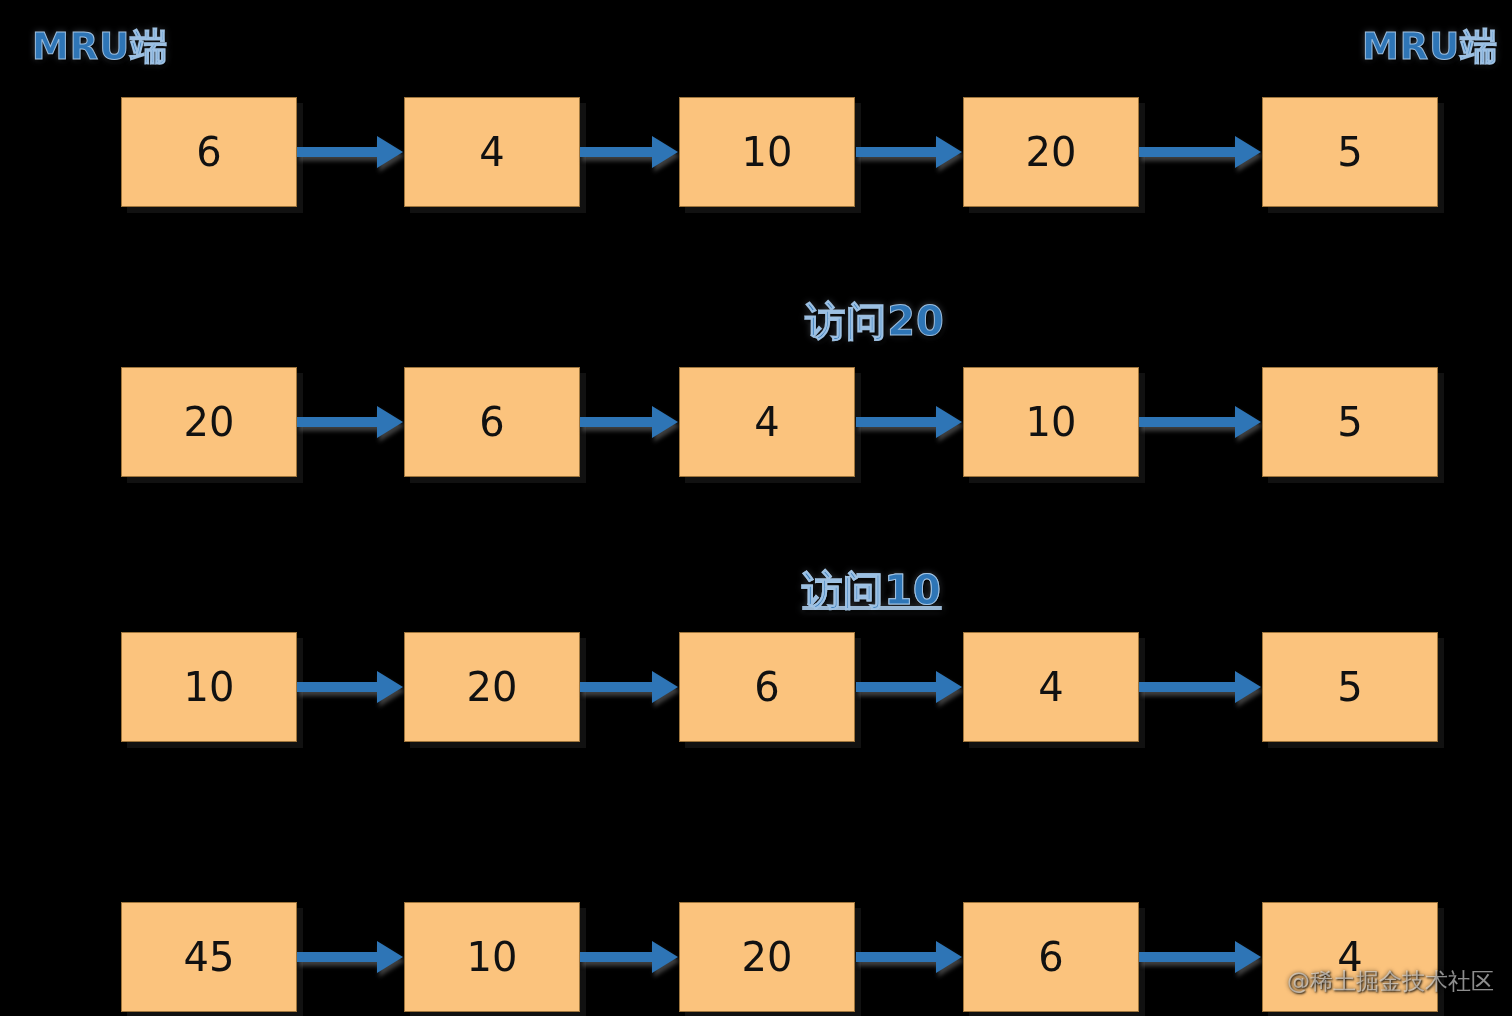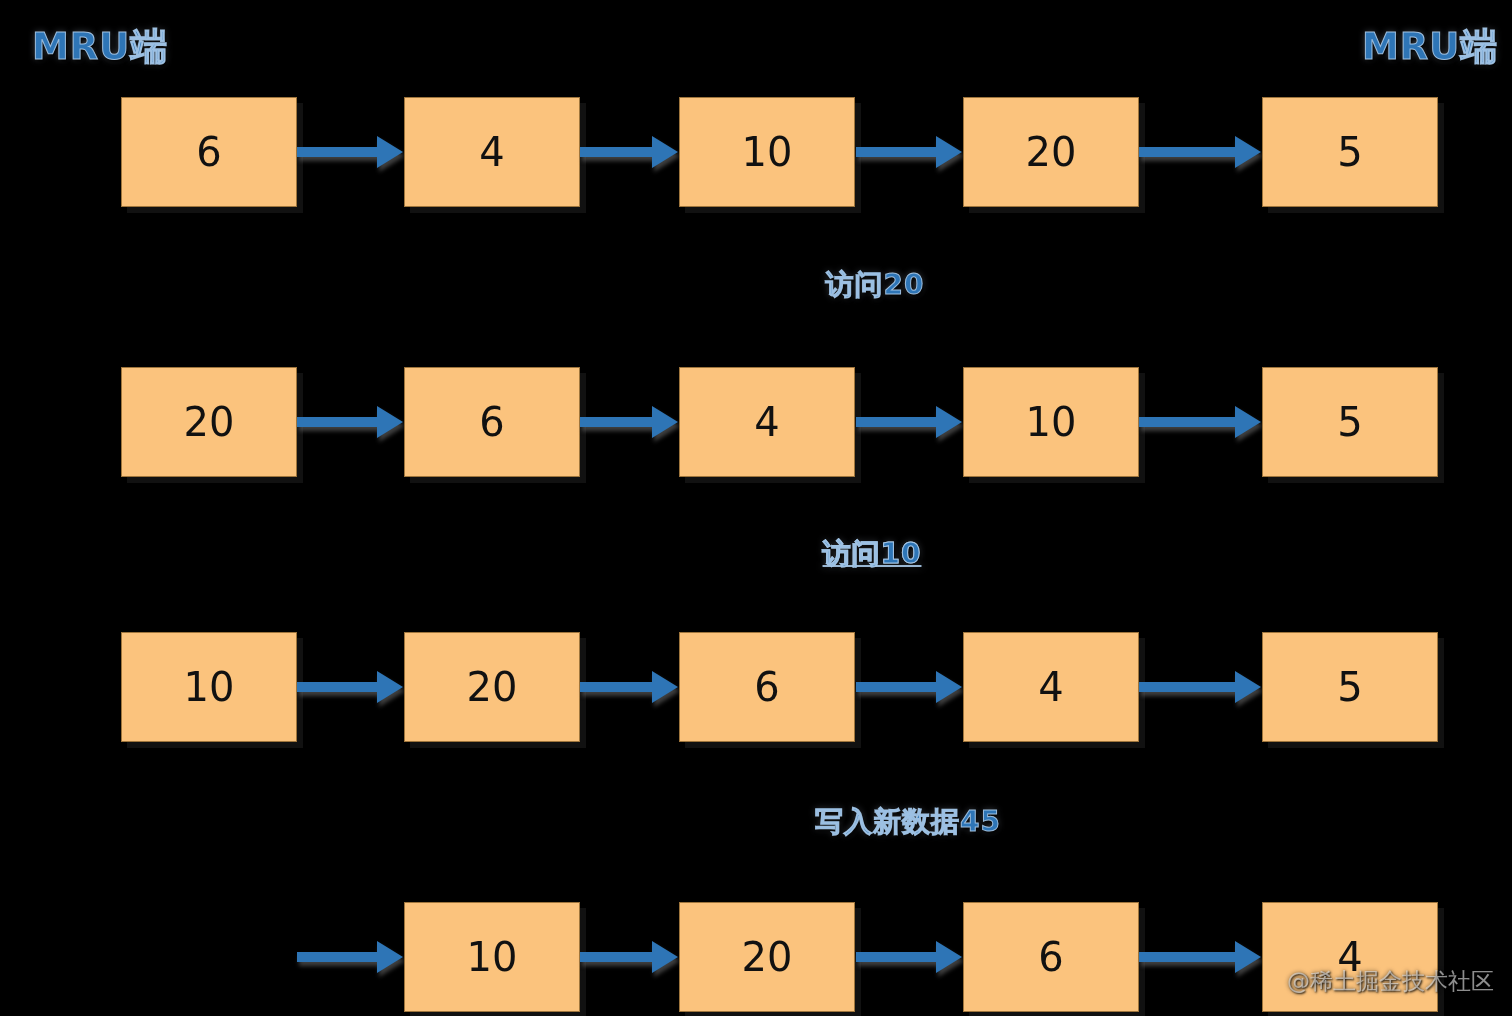--- a/index.html
+++ b/index.html
@@ -34,22 +34,23 @@
     color: var(--label-blue);
     -webkit-text-stroke: 1px rgba(168, 201, 232, 0.9);
     text-shadow: 2px 3px 3px rgba(0,0,0,0.9), 0 0 7px rgba(150,162,178,0.45);
     letter-spacing: 1px;
     white-space: nowrap;
   }
   .end-label { font-size: 37px; top: 22px; }
   .end-label.mru { left: 32px; }
   .end-label.lru { left: 1362px; }
   .step-label {
-    font-size: 28px;
+    font-size: 40px;
     transform: translateX(-50%);
+    margin-top: 28px;
   }
   
   .row {
     position: absolute;
     left: 0;
     width: 1512px;
     height: 110px;
   }
   .node {
     position: absolute;
@@ -194,23 +195,23 @@
         <div class="head"></div>
       </div>
     <div class="node c3">4</div>
     <div class="arrow a3">
         <div class="shaft"></div>
         <div class="head"></div>
       </div>
     <div class="node c4">5</div>
   </div>
 
-  <div class="step-label" id="step2">写入新数据45</div>
 
   <div class="row" id="row3">
+    <div class="node c0">45</div>
     <div class="arrow a0">
         <div class="shaft"></div>
         <div class="head"></div>
       </div>
     <div class="node c1">10</div>
     <div class="arrow a1">
         <div class="shaft"></div>
         <div class="head"></div>
       </div>
     <div class="node c2">20</div>

